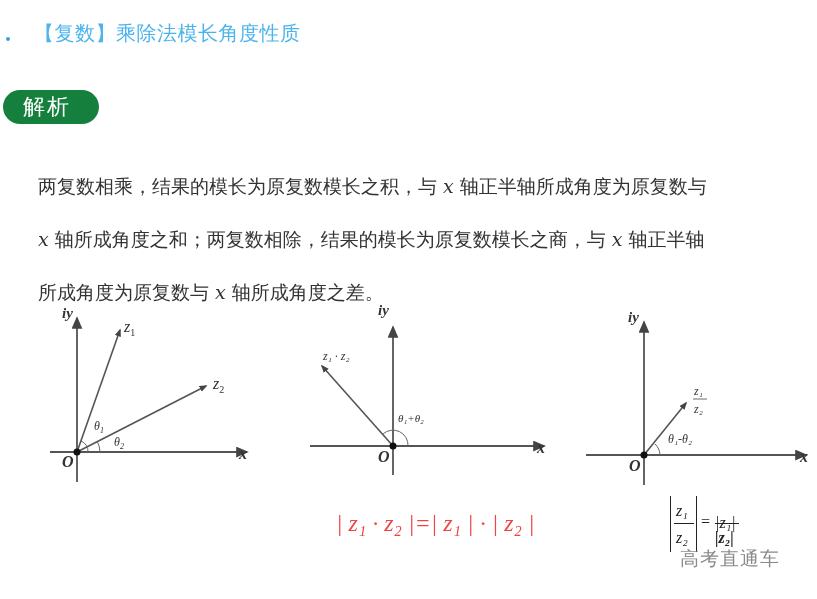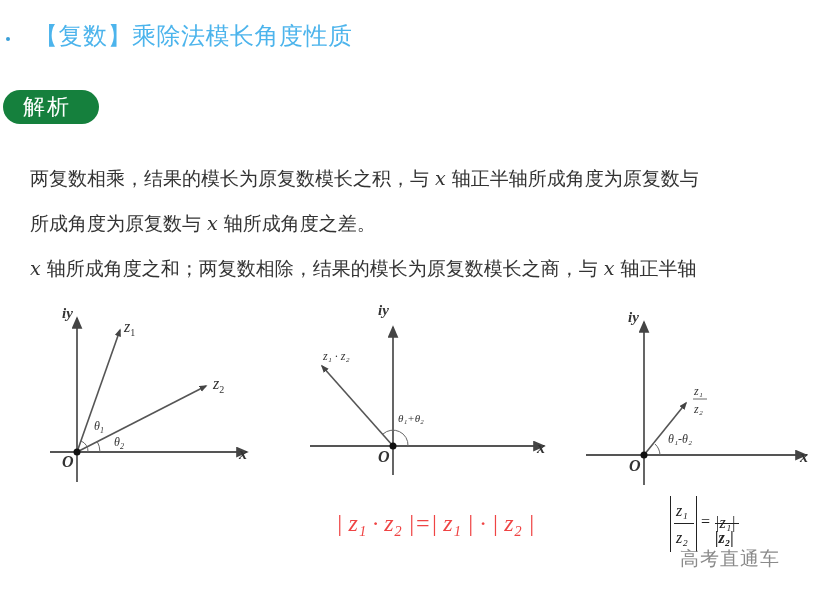--- a/index.html
+++ b/index.html
@@ -1,27 +1,27 @@
 <!DOCTYPE html>
 <html><head>
 <meta charset="utf-8">
 <style>
   html, body { margin: 0; padding: 0; background: #ffffff; }
   body { width: 817px; height: 599px; position: relative; overflow: hidden;
          font-family: "DejaVu Sans", "Liberation Sans", sans-serif; color: #333; }
   .bullet { position: absolute; left: 6px; top: 37px; width: 4px; height: 4px;
             border-radius: 50%; background: #3a9fd8; }
-  .title { position: absolute; left: 34px; top: 20px; font-size: 24px; color: #4cb4ec;
+  .title { position: absolute; left: 34px; top: 20px; font-size: 20px; color: #4cb4ec;
            letter-spacing: 0.5px; white-space: nowrap; }
   .badge { position: absolute; left: 3px; top: 90px; width: 96px; height: 34px;
            background: #15803d; border-radius: 17px; color: #fff; font-size: 22px;
            line-height: 34px; text-indent: 20px; letter-spacing: 2px; }
   .para { position: absolute; left: 22px; top: 152px; width: 775px; font-size: 19px;
           line-height: 37px; color: #333; }
-  .para p { margin: 8px; white-space: nowrap; }
+  .para p { margin: 16px; white-space: nowrap; }
   .mx { font-family: "DejaVu Serif", "Liberation Serif", serif; font-style: italic; margin: 0 6px; }
   svg { position: absolute; overflow: visible; }
   .ax { stroke: #555; stroke-width: 1.8; fill: none; }
   .vec { stroke: #555; stroke-width: 1.6; fill: none; }
   .arc { stroke: #666; stroke-width: 1; fill: none; }
   .lbl { font-family: "Liberation Serif", "DejaVu Serif", serif; fill: #333; }
   .it { font-style: italic; }
   .b { font-weight: bold; }
   .formula { position: absolute; font-family: "Liberation Serif", "DejaVu Serif", serif;
              font-size: 24px; color: #ef4444; white-space: nowrap; }
@@ -31,22 +31,22 @@
 </head>
 <body>
 
 <div class="bullet"></div>
 <div class="title">【复数】乘除法模长角度性质</div>
 
 <div class="badge">解析</div>
 
 <div class="para">
   <p><span>两复数相乘，结果的模长为原复数模长之积，与</span><span class="mx">x</span><span>轴正半轴所成角度为原复数与</span></p>
+  <p><span class="mx" style="margin-left:0">x</span><span>轴所成角度之和；两复数相除，结果的模长为原复数模长之商，与</span><span class="mx">x</span><span>轴正半轴</span></p>
   <p><span>所成角度为原复数与</span><span class="mx">x</span><span>轴所成角度之差。</span></p>
-  <p><span class="mx" style="margin-left:0">x</span><span>轴所成角度之和；两复数相除，结果的模长为原复数模长之商，与</span><span class="mx">x</span><span>轴正半轴</span></p>
 </div>
 
 <svg style="left:0;top:0" width="817" height="599">
   <defs>
     <marker id="ah" markerWidth="8" markerHeight="8" refX="6" refY="3" orient="auto">
       <path d="M0,0 L7,3 L0,6 Z" fill="#444"></path>
     </marker>
     <marker id="ahs" markerWidth="6" markerHeight="6" refX="4" refY="2" orient="auto">
       <path d="M0,0 L5,2 L0,4 Z" fill="#444"></path>
     </marker>

